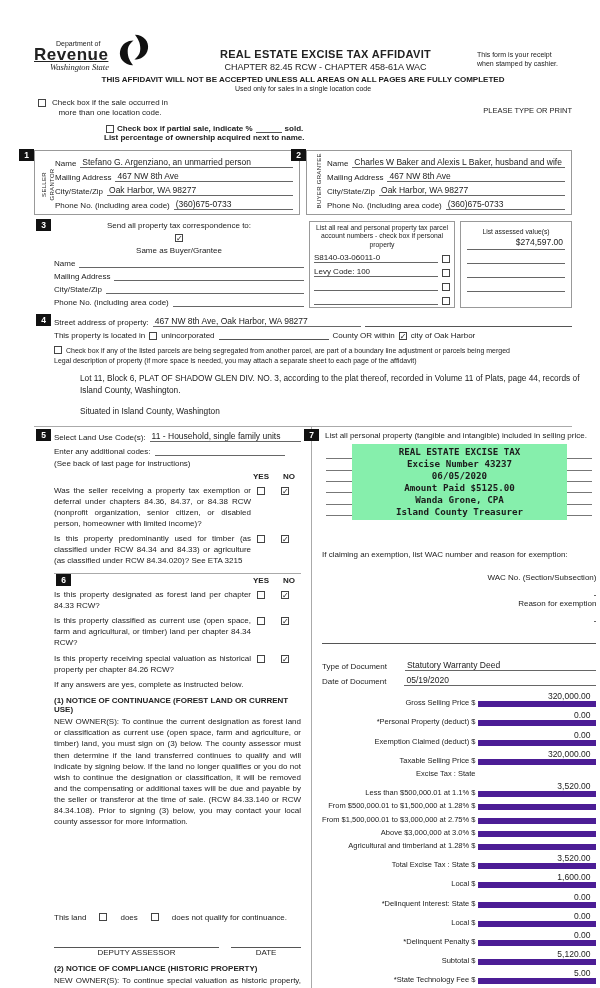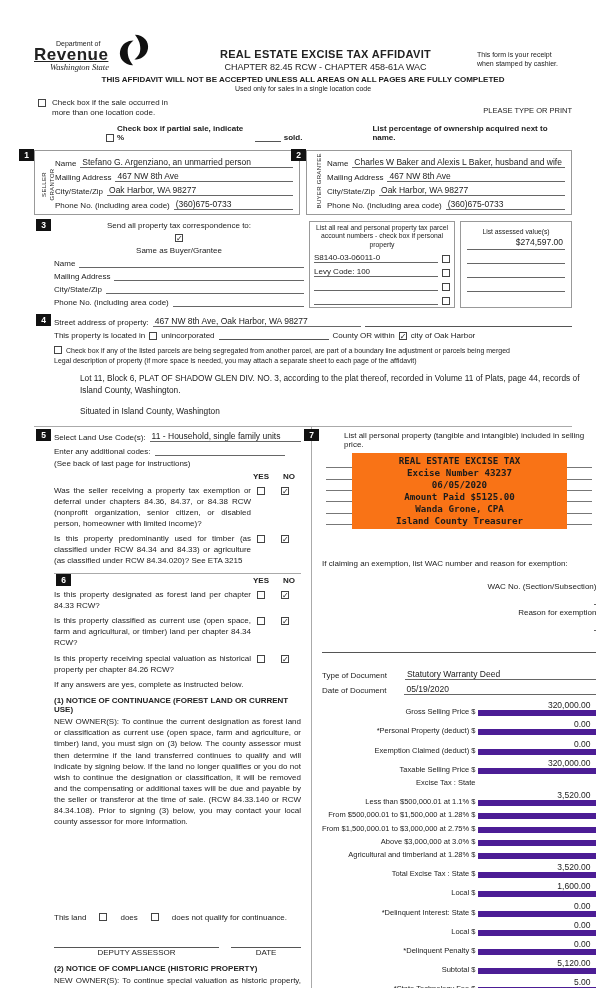--- a/index.html
+++ b/index.html
@@ -34,23 +34,23 @@
   .logo .state { font-style:italic; font-size:8.5px; margin-left:16px; font-family:"Liberation Serif",serif; }
   .logo svg { position:absolute; left:82px; top:-8px; }
   .titleblock { flex:1; text-align:center; padding-top:8px; }
   .title { font-size:11px; font-weight:bold; letter-spacing:0.3px; }
   .subtitle { font-size:9px; margin-top:2px; }
   .receipt { width:95px; flex:0 0 auto; font-size:7px; padding-top:10px; line-height:1.35; }
   .warnline { text-align:center; font-weight:bold; font-size:8px; margin-top:3px; }
   .usedline { text-align:center; font-size:7px; margin-top:1px; }
   .locrow { display:flex; margin-top:6px; align-items:flex-start; }
   .locrow .cbwrap { margin:1px 6px 0 4px; }
-  .loctext { line-height:1.3; }
+  .loctext { line-height:1.3;text-align:center; }
   .typeprint { margin-left:auto; padding-top:8px; font-size:7.5px; }
-  .partialrow { display:flex; margin-top:5px; font-weight:bold; }
+  .partialrow { display:flex; margin-top:5px; font-weight:bold;flex-direction:column; }
   .partialrow .left { margin-left:72px; display:flex; align-items:flex-end; gap:3px; }
   .blank-sm { display:inline-block; width:26px; border-bottom:1px solid #555; height:8px; }
   .partialrow .right { margin-left:70px; }
 
   
   .parties { display:flex; margin-top:8px; gap:6px; }
   .party { position:relative; flex:1; border:1px solid #999; padding:3px 6px 4px 20px; min-height:60px; }
   .vtext { position:absolute; left:-15px; top:26px; transform:rotate(-90deg); transform-origin:center;
            width:56px; text-align:center; font-size:6px; letter-spacing:0.3px; line-height:1.25; }
   .frow { display:flex; align-items:flex-end; margin-top:3px; }
@@ -91,21 +91,21 @@
   .notice-text { line-height:1.38; text-align:justify; margin-top:2px; }
   .landqual { display:flex; align-items:center; gap:13px; margin-top:86px; }
   .sigline { border-bottom:1px solid #555; height:12px; }
   .siglabels { display:flex; margin-top:1px; }
   .center { text-align:center; }
 
   
   .stamp-wrap { position:relative; margin-top:4px; height:78px; }
   .stamp-lines { position:absolute; inset:0; display:flex; flex-direction:column; justify-content:space-between; padding:6px 4px; }
   .stamp-lines div { border-bottom:1px solid #777; height:9px; }
-  .stamp { position:absolute; left:30px; top:0px; width:215px; background:#f97316;
+  .stamp { position:absolute; left:30px; top:0px; width:215px; background:#86efac;
            font-family:"DejaVu Sans Mono", monospace; font-size:9.2px; font-weight:bold;
            text-align:center; line-height:1.3; color:#1c1c1c; padding:2px; }
   .wacrow { display:flex; align-items:flex-end; gap:4px; margin-top:8px;flex-direction:column; }
   .docrow { display:flex; align-items:flex-end; gap:18px; margin-top:4px; }
   .docrow .fval { font-size:8.5px; }
   .fin { margin-top:5px; }
   .fin-row { display:flex; align-items:flex-end; margin-top:3.2px; }
   .fin-label { flex:1; text-align:right; padding-right:3px; white-space:nowrap; font-size:7.5px; }
   .fin-value { flex:0 0 118px; border-bottom:6px solid #4c1d95; text-align:right; padding-right:6px; min-height:10px; font-size:8.5px; }
   .fin-value.noline { border-bottom:none; }
@@ -362,21 +362,21 @@
         </div>
 
         <div class="notice-title">(2) NOTICE OF COMPLIANCE (HISTORIC PROPERTY)</div>
         <div class="notice-text">NEW OWNER(S):  To continue special valuation as historic property, sign (3) below.  If the new owner(s) does not wish to continue, all additional tax calculated pursuant to Chapter 84.26 RCW, shall be due and payable by the seller or transferor at the time of sale.</div>
 
       </div>
     </div>
 
     <div class="colR">
       <div class="badge" style="left:-8px; top:2px;">7</div>
-      <div style="margin-left:22px;">List all personal property (tangible and intangible) included in selling price.</div>
+      <div style="margin-left:3px;">List all personal property (tangible and intangible) included in selling price.</div>
 
       <div class="stamp-wrap">
         <div class="stamp-lines">
           <div></div>
             <div></div>
             <div></div>
             <div></div>
             <div></div>
             <div></div>
         </div>

